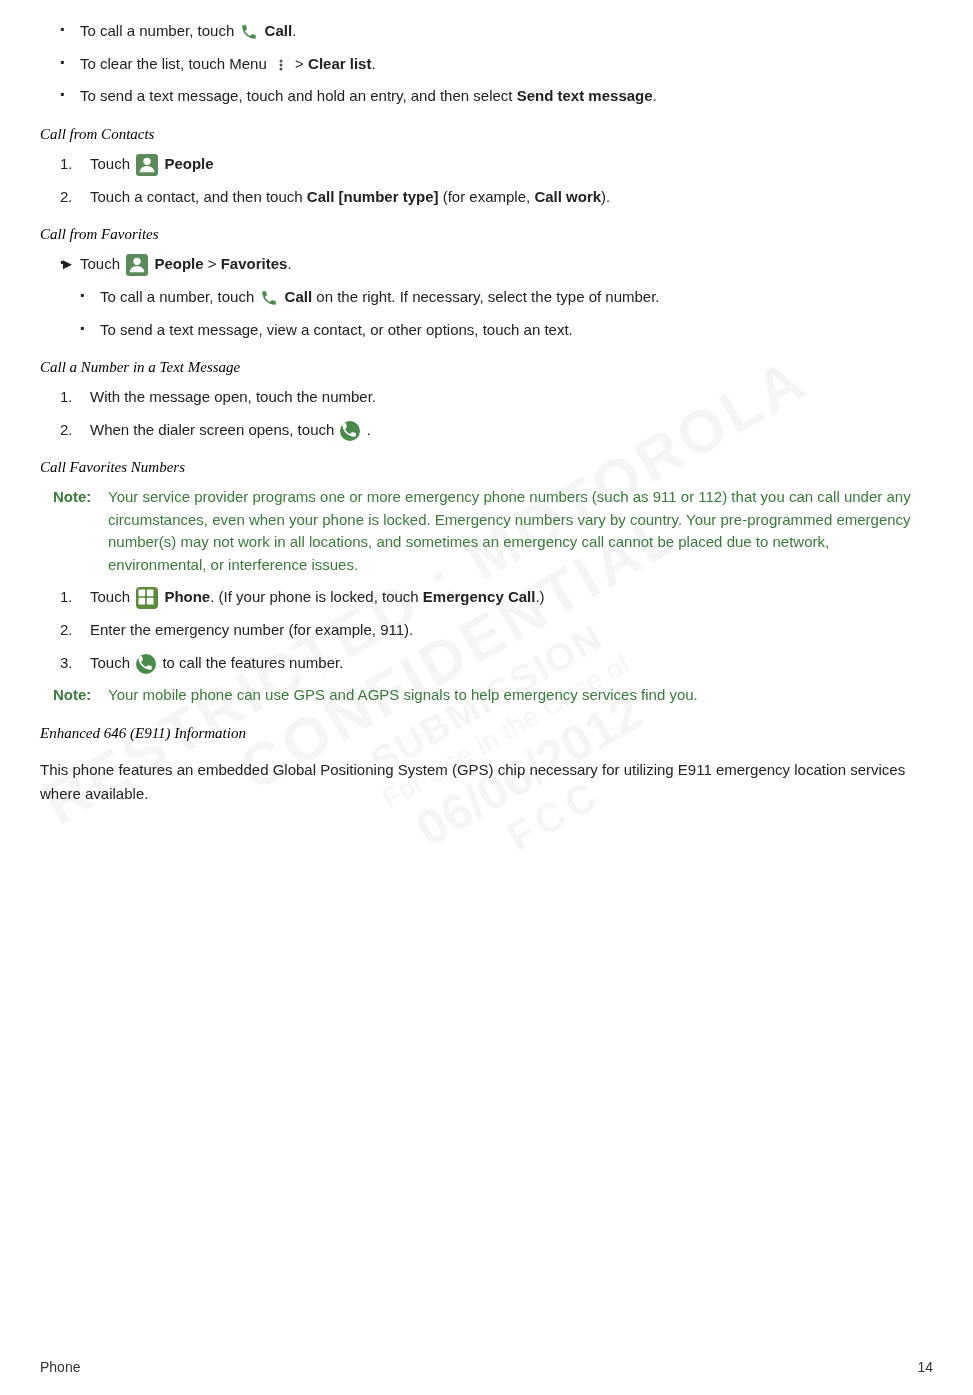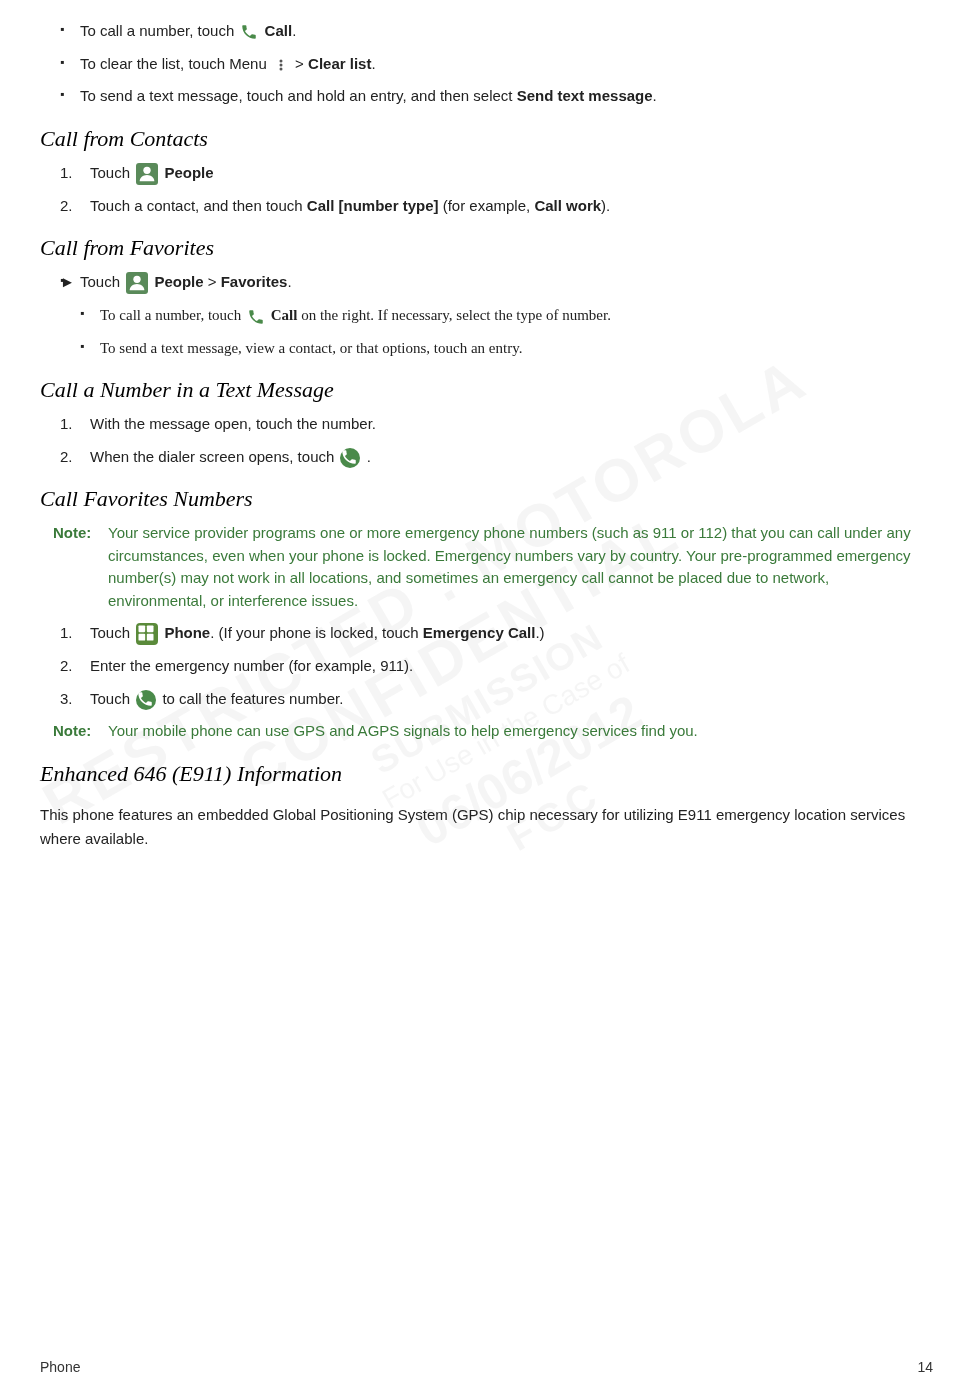--- a/index.html
+++ b/index.html
@@ -97,21 +97,21 @@
     }
     ol.numbered-list li .num {
       position: absolute;
       left: 0;
       top: 0;
     }
 
     .section-heading {
       font-family: Georgia, serif;
       font-style: italic;
-      font-size: 22px;
+      font-size: 15px;
       color: #000;
       margin: 18px 0 10px 0;
       font-weight: normal;
     }
 
     .icon-call {
       display: inline-block;
       width: 18px;
       height: 18px;
       vertical-align: middle;
@@ -183,21 +183,20 @@
       left: 40px;
       right: 40px;
       display: flex;
       justify-content: space-between;
       font-size: 14px;
       color: #333;
     }
 
     .sub-bullet {
       margin-left: 20px;
-      font-family: Liberation Serif, serif;
     }
   </style>
 </head>
 <body>
 
 <div class="watermark">
   <div class="watermark-text1">RESTRICTED : MOTOROLA CONFIDENTIAL</div>
   <div class="watermark-text2">SUBMISSION</div>
   <div class="watermark-text3">For Use in the Case of</div>
   <div class="watermark-date">06/06/2012</div>
@@ -270,21 +269,21 @@
     <li>
       <span>To call a number, touch </span>
       <span class="icon-call">
         <svg viewBox="0 0 24 24" fill="#4a8a4a" width="18" height="18">
             <path d="M6.6 10.8c1.4 2.8 3.8 5.1 6.6 6.6l2.2-2.2c.3-.3.7-.4 1-.2 1.1.4 2.3.6 3.6.6.6 0 1 .4 1 1V20c0 .6-.4 1-1 1-9.4 0-17-7.6-17-17 0-.6.4-1 1-1h3.5c.6 0 1 .4 1 1 0 1.3.2 2.5.6 3.6.1.3 0 .7-.2 1L6.6 10.8z"></path>
           </svg>
       </span>
       <span> <strong>Call</strong> on the right. If necessary, select the type of number.</span>
     </li>
     <li>
-      <span>To send a text message, view a contact, or that options, touch an entry.</span>
+      <span>To send a text message, view a contact, or other options, touch an text.</span>
     </li>
   </ul>
 
   <h2 class="section-heading">Call a Number in a Text Message</h2>
   <ol class="numbered-list">
     <li>
       <span class="num">1.</span>
       <span>With the message open, touch the number.</span>
     </li>
     <li>

